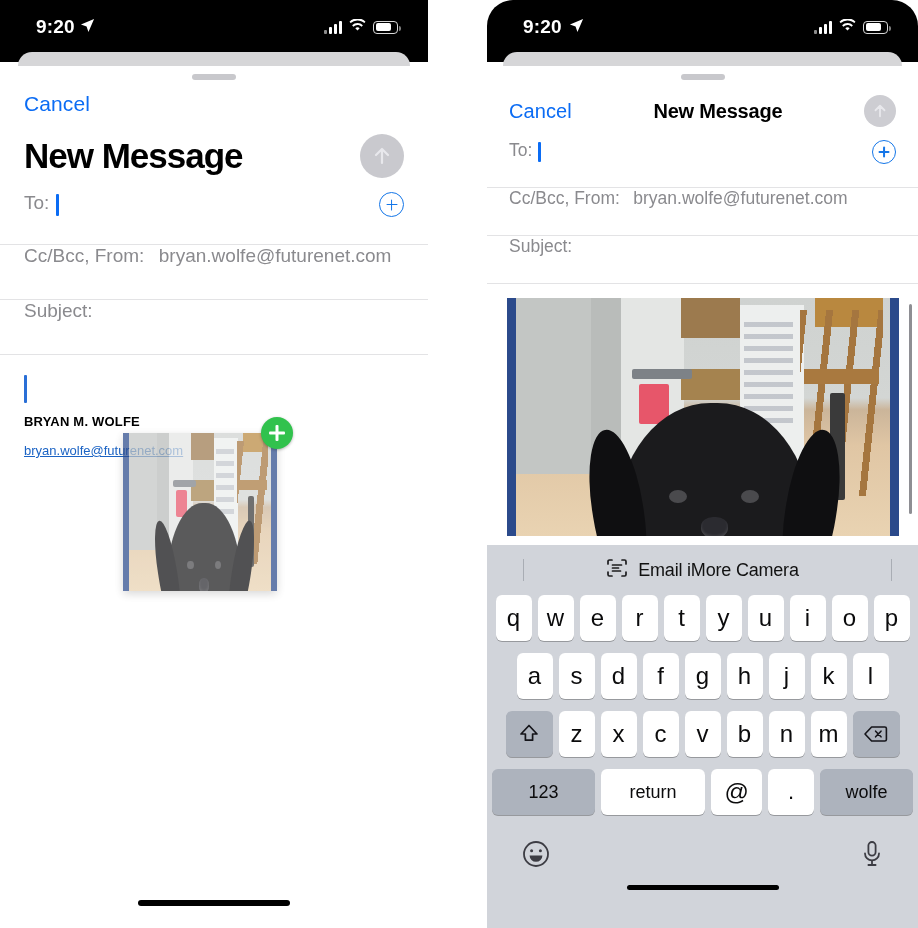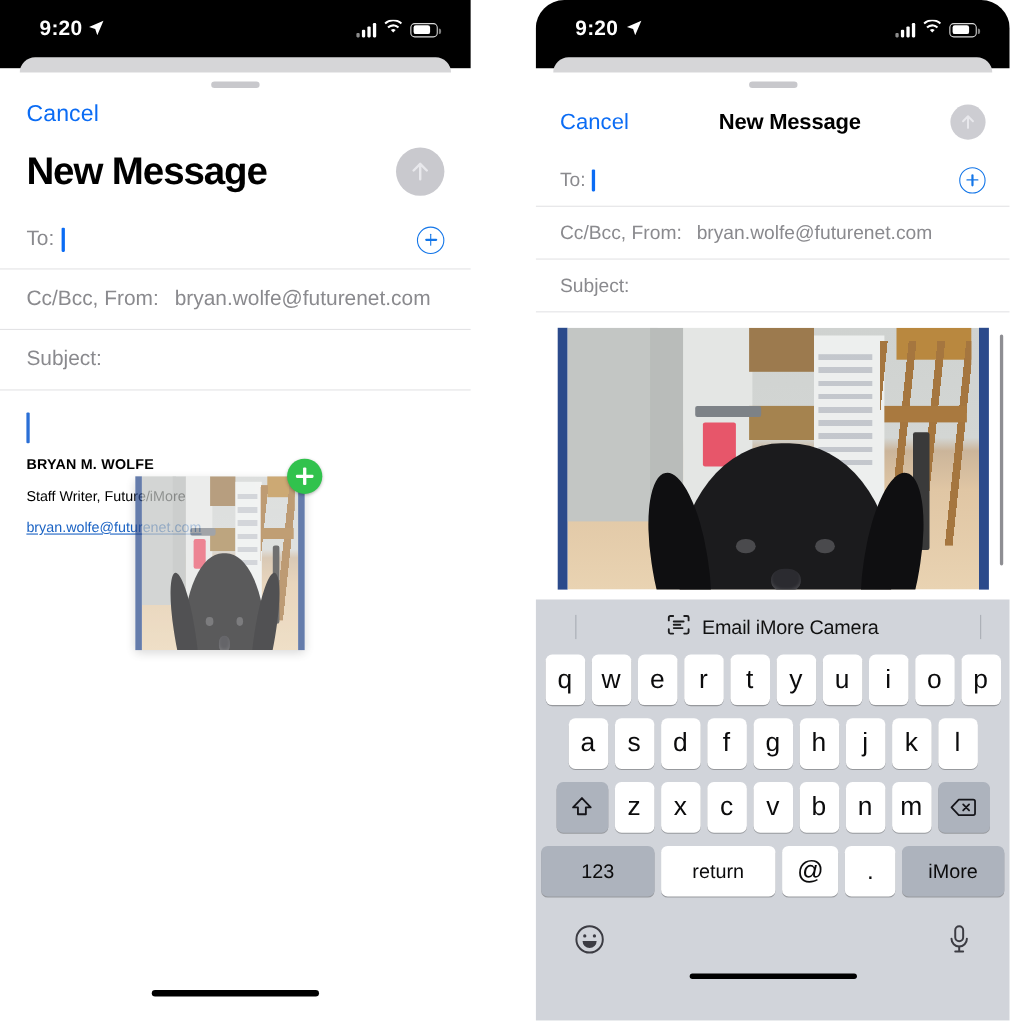--- a/index.html
+++ b/index.html
@@ -87,21 +87,21 @@
     position: relative; display: flex; align-items: center; justify-content: space-between;
     padding: 14px 22px 0 22px; height: 48px;
   }
   .nav-compact .cancel { font-size: 20px; }
   .nav-title { font-size: 20px; font-weight: bold; letter-spacing: -.2px; color: #000; }
   .send-btn.small { width: 32px; height: 32px; background: #cdcdd2; }
 
   
   .fields { }
   .field {
-    display:flex; align-items:center; justify-content: space-between;
+    display:flex; justify-content: space-between;
     border-bottom: 1px solid #e3e3e5;
     gap: 30px;
   }
   .field .lab { color:#8a8a8e; }
   .field .val { color:#8a8a8e; }
   .caret { display:inline-block; width: 2.5px; background:#0b6cf4; border-radius:1px; vertical-align: middle; }
   .addbtn {
     width: 25px; height: 25px; border-radius:50%; border: 1.8px solid #1476e8;
     position: relative; background: none; cursor: pointer; flex: none;
   }
@@ -301,21 +301,20 @@
         </div>
         <div class="field subject">
           <span class="lab">Subject:</span>
         </div>
       </div>
 
       <div class="bodyarea">
         <div class="body-caret"></div>
         <div class="sig">
           <div class="name">BRYAN M. WOLFE</div>
-          <div>Staff Writer, Future/iMore</div>
           <div><a href="#">bryan.wolfe@futurenet.com</a></div>
         </div>
       </div>
 
       <div class="drag-thumb">
         <div class="photo" style="width:154px;height:158px;border-left-width:6px;border-right-width:6px;">
           <div class="kitchen">
             <div class="k-wall-l"></div>
               <div class="k-door"></div>
             <div class="k-fridge-l"></div>
@@ -489,21 +488,21 @@
                 <path d="M8.6 3h13.2a1.6 1.6 0 0 1 1.6 1.6v10.8a1.6 1.6 0 0 1-1.6 1.6H8.6L2 10z" fill="none" stroke="#15151a" stroke-width="1.6" stroke-linejoin="round"></path>
                 <path d="M12.6 7.2 18 12.8M18 7.2l-5.4 5.6" stroke="#15151a" stroke-width="1.6" stroke-linecap="round"></path>
               </svg>
             </button>
           </div>
           <div class="kb-row r4">
             <button class="key num">123</button>
             <button class="key space">return</button>
             <button class="key at">@</button>
             <button class="key dot">.</button>
-            <button class="key return">iMore</button>
+            <button class="key return">wolfe</button>
           </div>
         </div>
 
         <div class="kb-bottom">
           <span>
             <svg width="30" height="30" viewBox="0 0 30 30">
               <circle cx="15" cy="15" r="12" fill="none" stroke="#3c3c43" stroke-width="1.8"></circle>
               <circle cx="10.6" cy="11.8" r="1.5" fill="#3c3c43"></circle>
               <circle cx="19.4" cy="11.8" r="1.5" fill="#3c3c43"></circle>
               <path d="M8.6 16.4h12.8a6.4 6.4 0 0 1-12.8 0z" fill="#3c3c43"></path>

